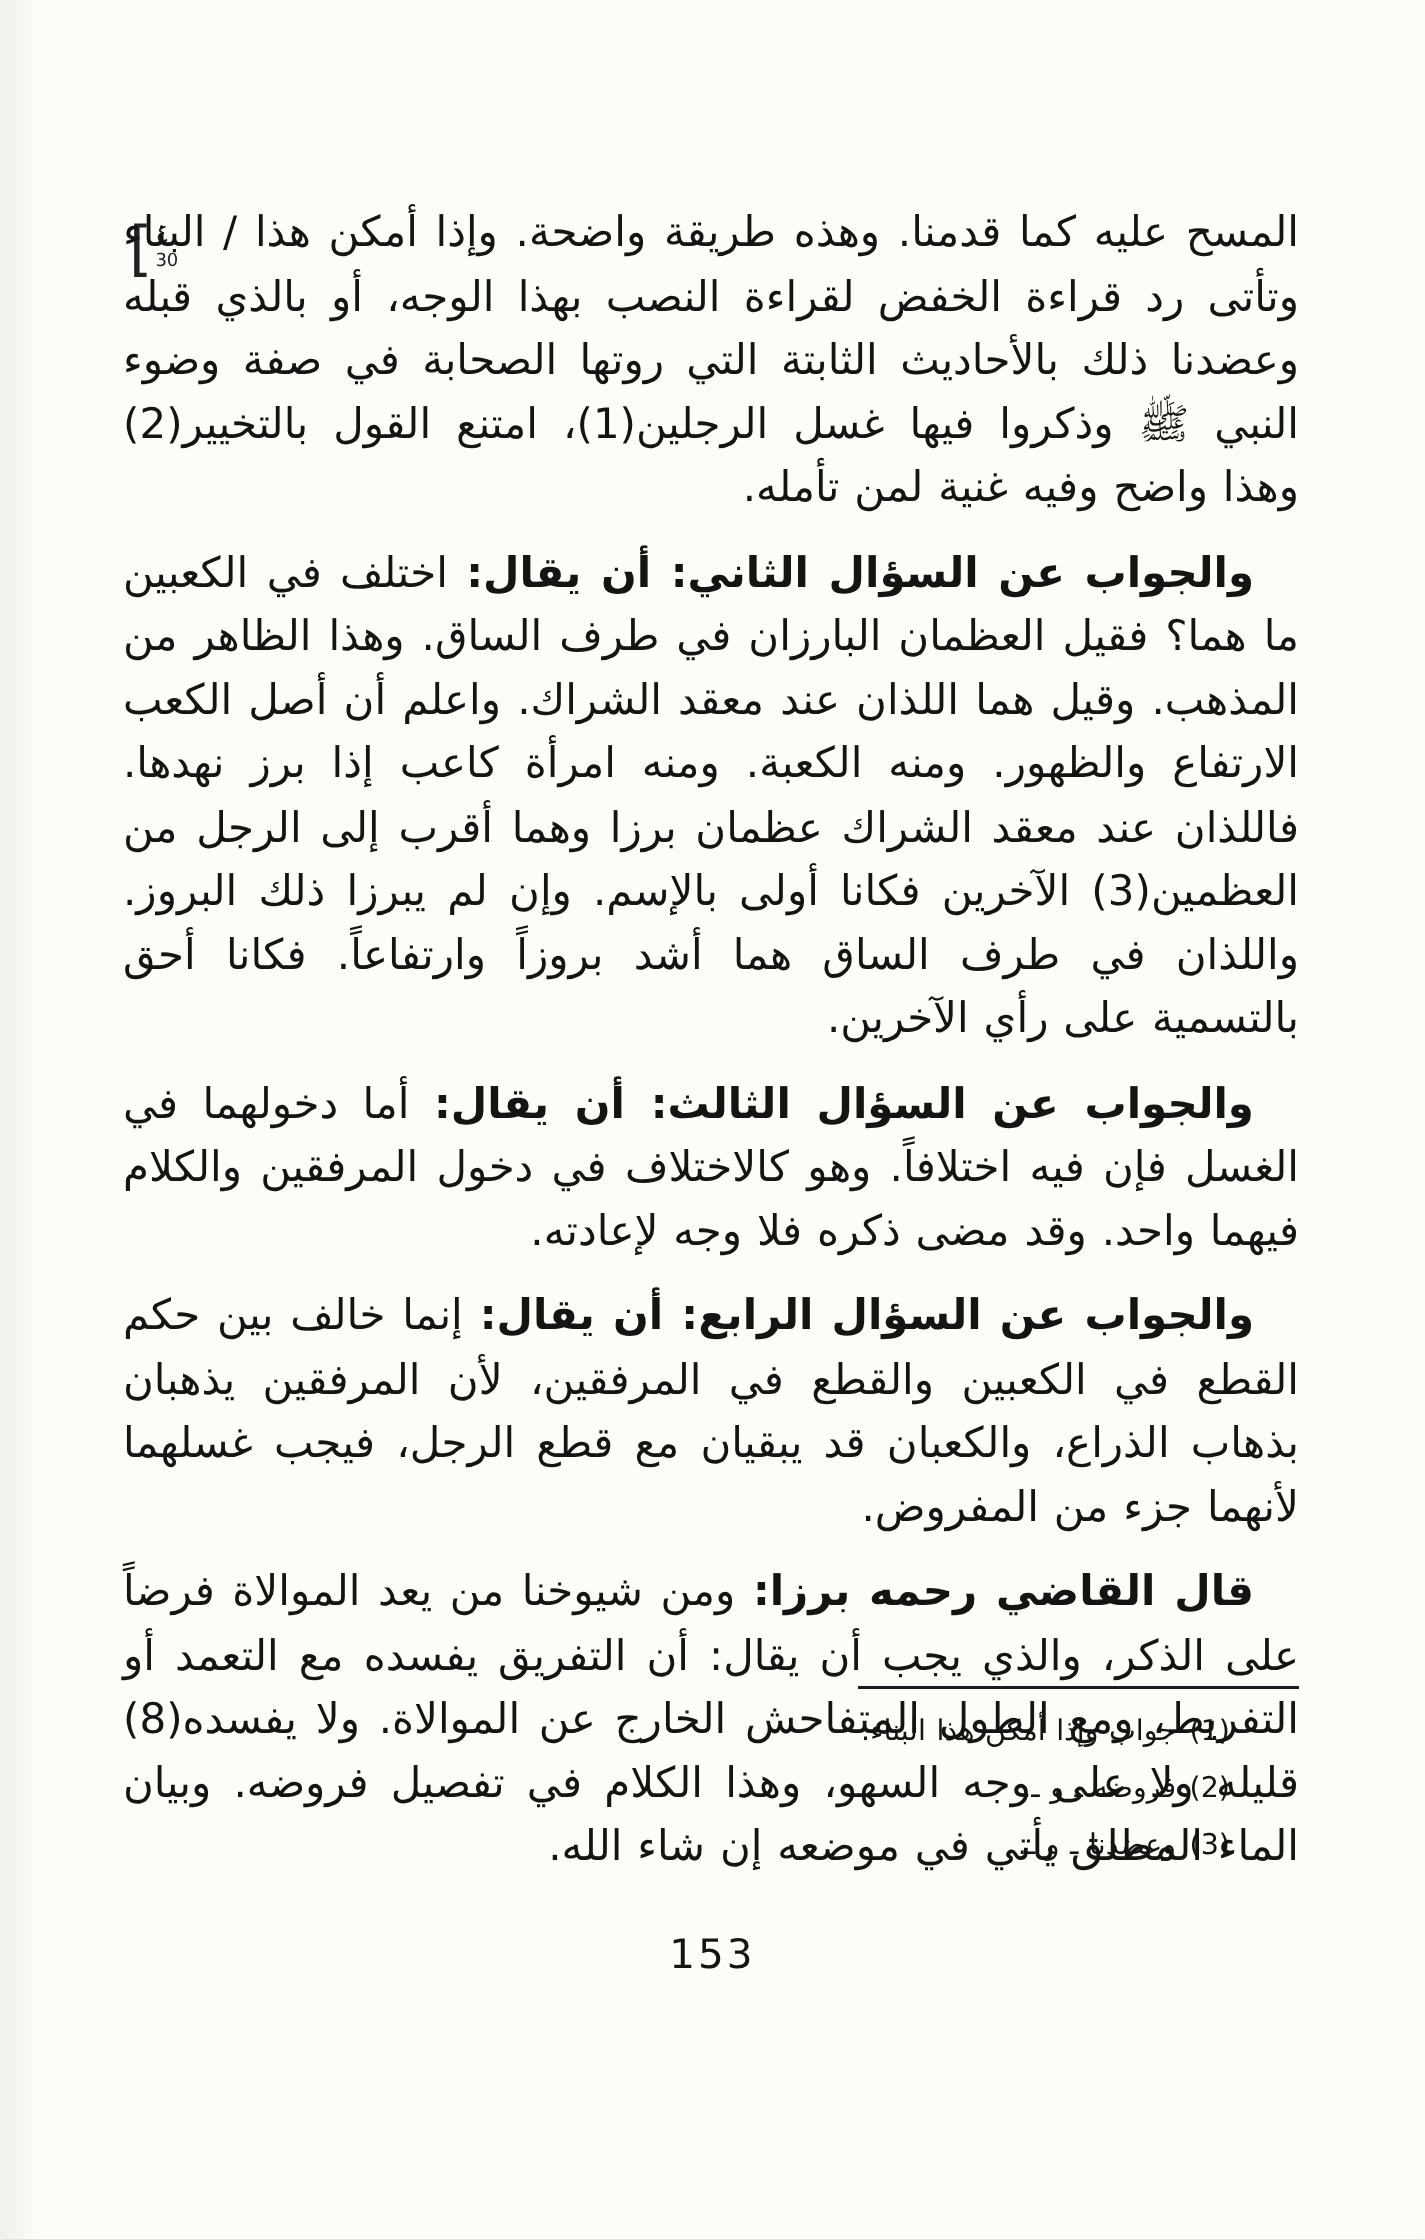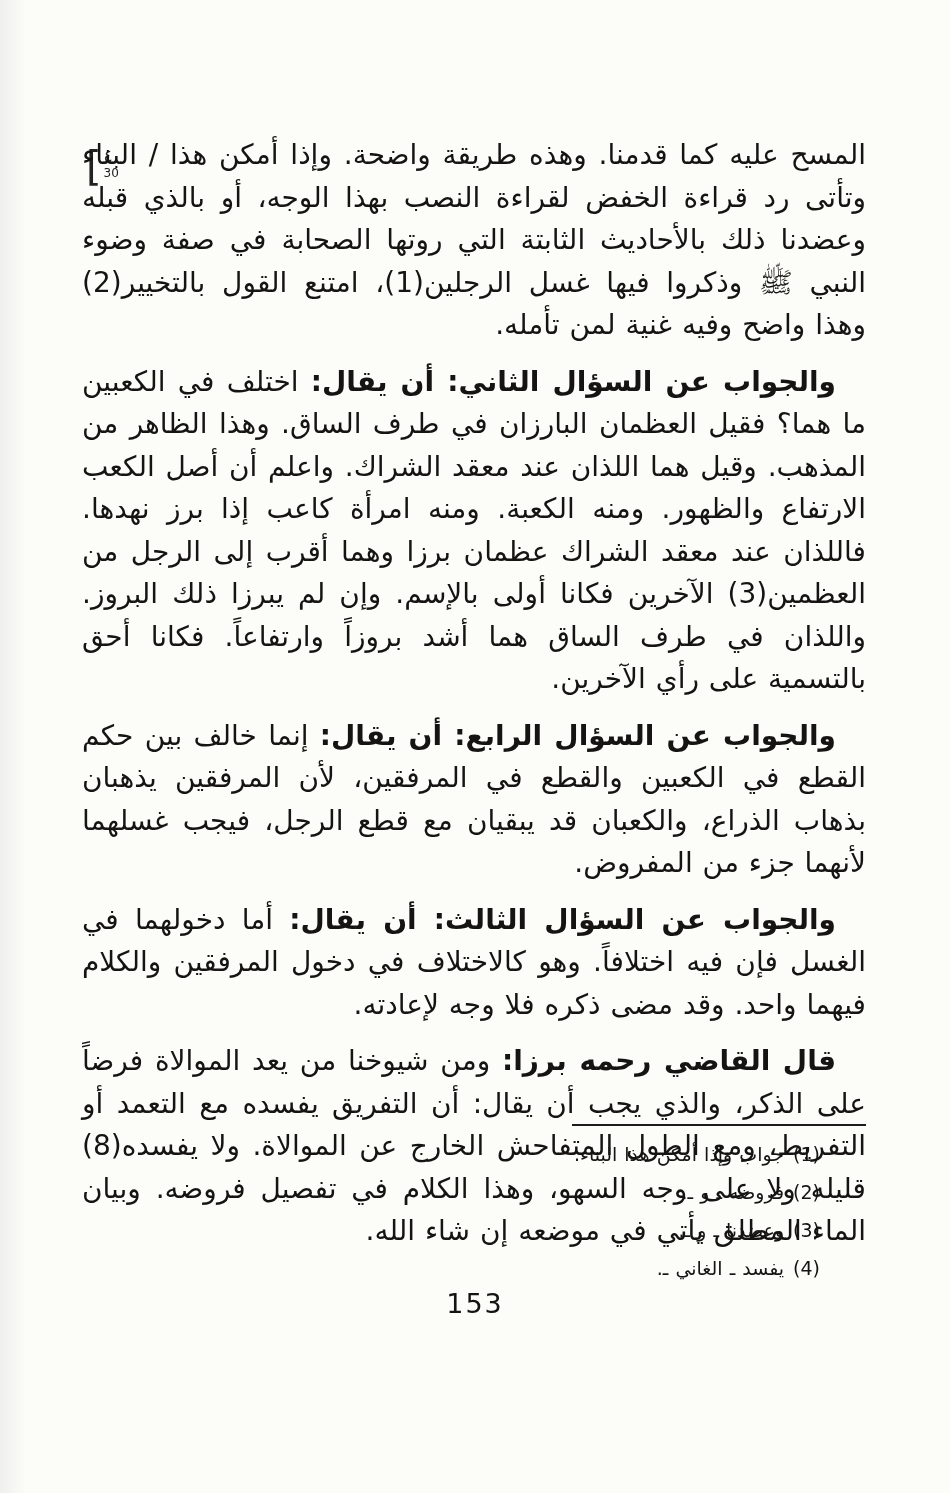--- a/index.html
+++ b/index.html
@@ -109,34 +109,33 @@
       <span class="num-top">٤</span>
       <span class="num-bottom">30</span>
     </span>
   </div>
 
   <div class="body-text">
     <p class="para"><span class="lead"></span><span>المسح عليه كما قدمنا. وهذه طريقة واضحة. وإذا أمكن هذا / البناء وتأتى رد قراءة الخفض لقراءة النصب بهذا الوجه، أو بالذي قبله وعضدنا ذلك بالأحاديث الثابتة التي روتها الصحابة في صفة وضوء النبي ﷺ وذكروا فيها غسل الرجلين(1)، امتنع القول بالتخيير(2) وهذا واضح وفيه غنية لمن تأمله.</span></p>
 
     <p class="para indent"><span class="lead">والجواب عن السؤال الثاني: أن يقال:</span><span> اختلف في الكعبين ما هما؟ فقيل العظمان البارزان في طرف الساق. وهذا الظاهر من المذهب. وقيل هما اللذان عند معقد الشراك. واعلم أن أصل الكعب الارتفاع والظهور. ومنه الكعبة. ومنه امرأة كاعب إذا برز نهدها. فاللذان عند معقد الشراك عظمان برزا وهما أقرب إلى الرجل من العظمين(3) الآخرين فكانا أولى بالإسم. وإن لم يبرزا ذلك البروز. واللذان في طرف الساق هما أشد بروزاً وارتفاعاً. فكانا أحق بالتسمية على رأي الآخرين.</span></p>
 
+    <p class="para indent"><span class="lead">والجواب عن السؤال الثالث: أن يقال:</span><span> أما دخولهما في الغسل فإن فيه اختلافاً. وهو كالاختلاف في دخول المرفقين والكلام فيهما واحد. وقد مضى ذكره فلا وجه لإعادته.</span></p>
+
     <p class="para indent"><span class="lead">والجواب عن السؤال الرابع: أن يقال:</span><span> إنما خالف بين حكم القطع في الكعبين والقطع في المرفقين، لأن المرفقين يذهبان بذهاب الذراع، والكعبان قد يبقيان مع قطع الرجل، فيجب غسلهما لأنهما جزء من المفروض.</span></p>
-
-    <p class="para indent"><span class="lead">والجواب عن السؤال الثالث: أن يقال:</span><span> أما دخولهما في الغسل فإن فيه اختلافاً. وهو كالاختلاف في دخول المرفقين والكلام فيهما واحد. وقد مضى ذكره فلا وجه لإعادته.</span></p>
 
     <p class="para indent"><span class="lead">قال القاضي رحمه برزا:</span><span> ومن شيوخنا من يعد الموالاة فرضاً على الذكر، والذي يجب أن يقال: أن التفريق يفسده مع التعمد أو التفريط، ومع الطول المتفاحش الخارج عن الموالاة. ولا يفسده(8) قليله ولا على وجه السهو، وهذا الكلام في تفصيل فروضه. وبيان الماء المطلق يأتي في موضعه إن شاء الله.</span></p>
   </div>
 
   <div class="footnotes">
     <div class="fn-rule"></div>
 
     <div class="footnote"><span class="fn-num">(1)</span><span>جواب وإذا أمكن هذا البناء.</span></div>
 
     <div class="footnote"><span class="fn-num">(2)</span><span>فروضه ـ و ـ.</span></div>
 
     <div class="footnote"><span class="fn-num">(3)</span><span>وعضدنا ـ و ـ.</span></div>
 
-    <div class="footnote"><span class="fn-num">(4)</span><span>يفسد ـ الغاني ـ.</span></div>
   </div>
 
   <div class="page-number">153</div>
 
 </div>
 
 </body></html>

